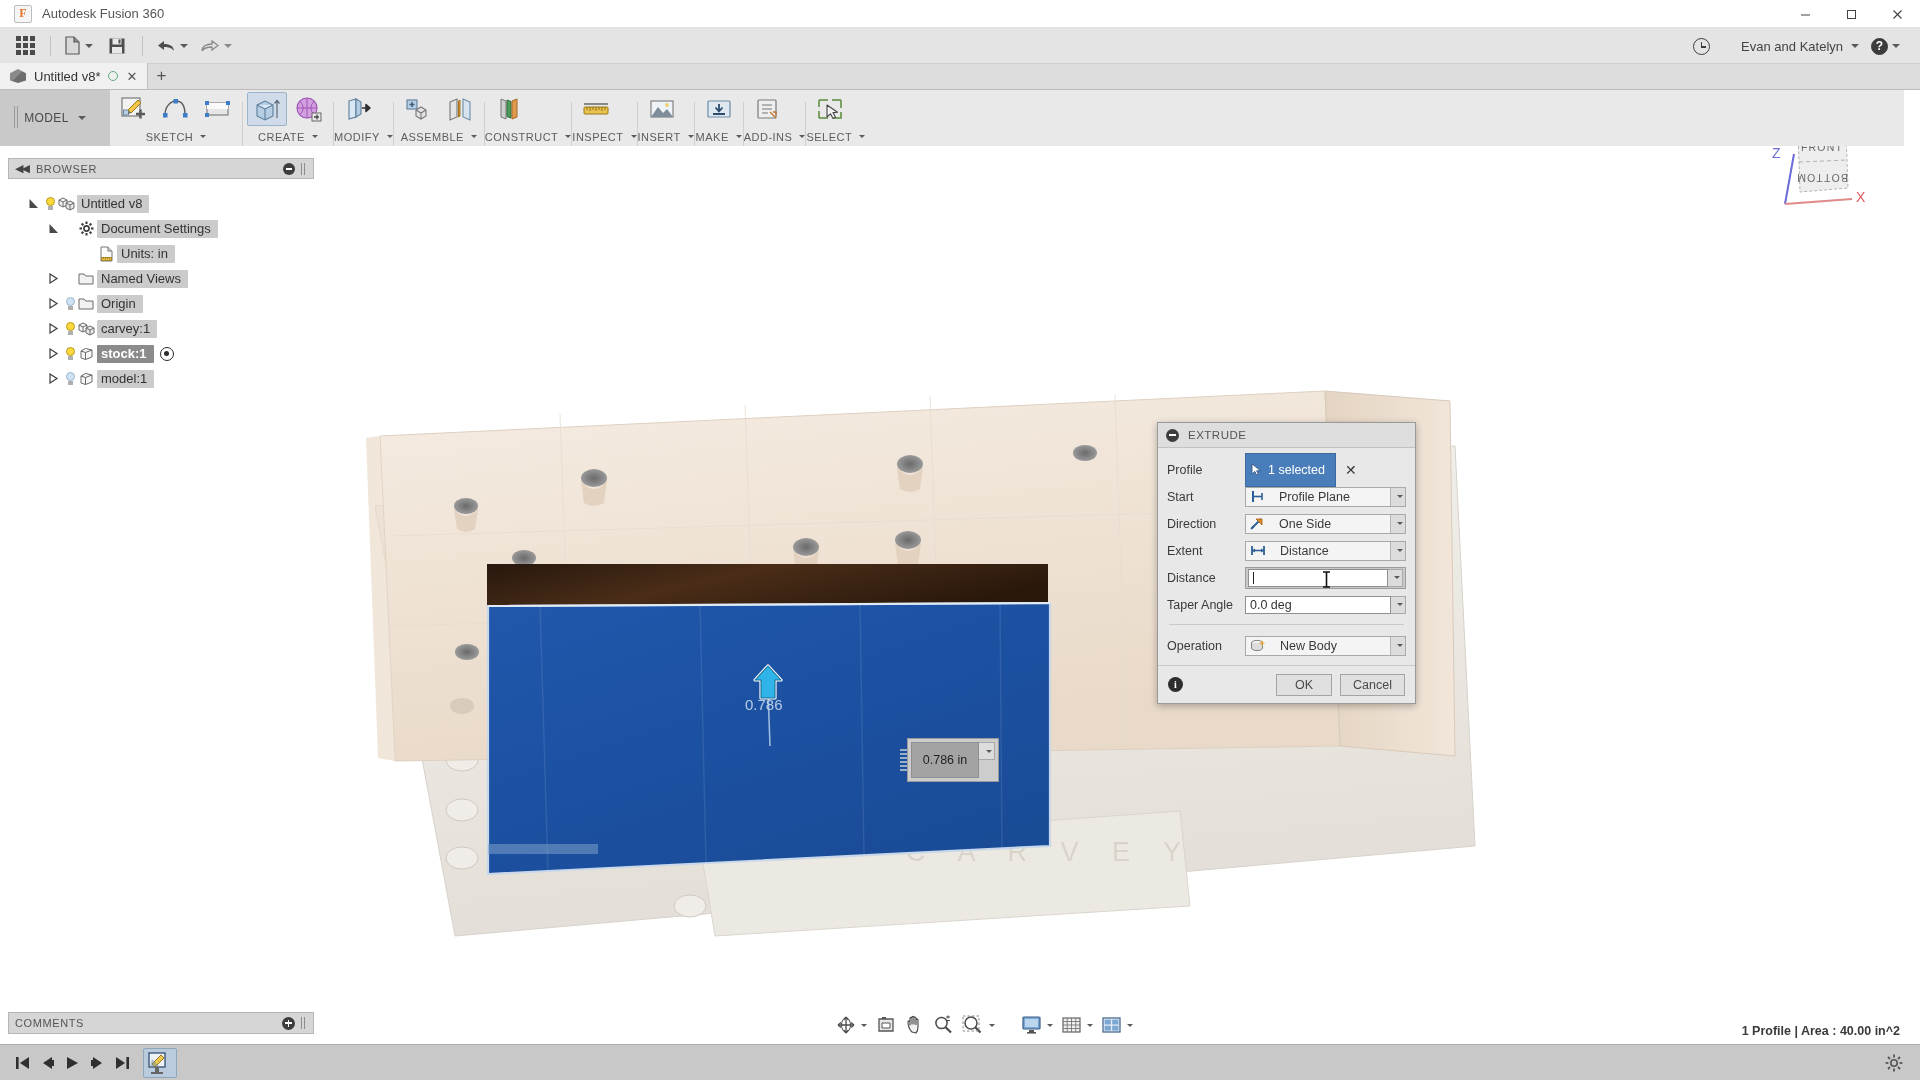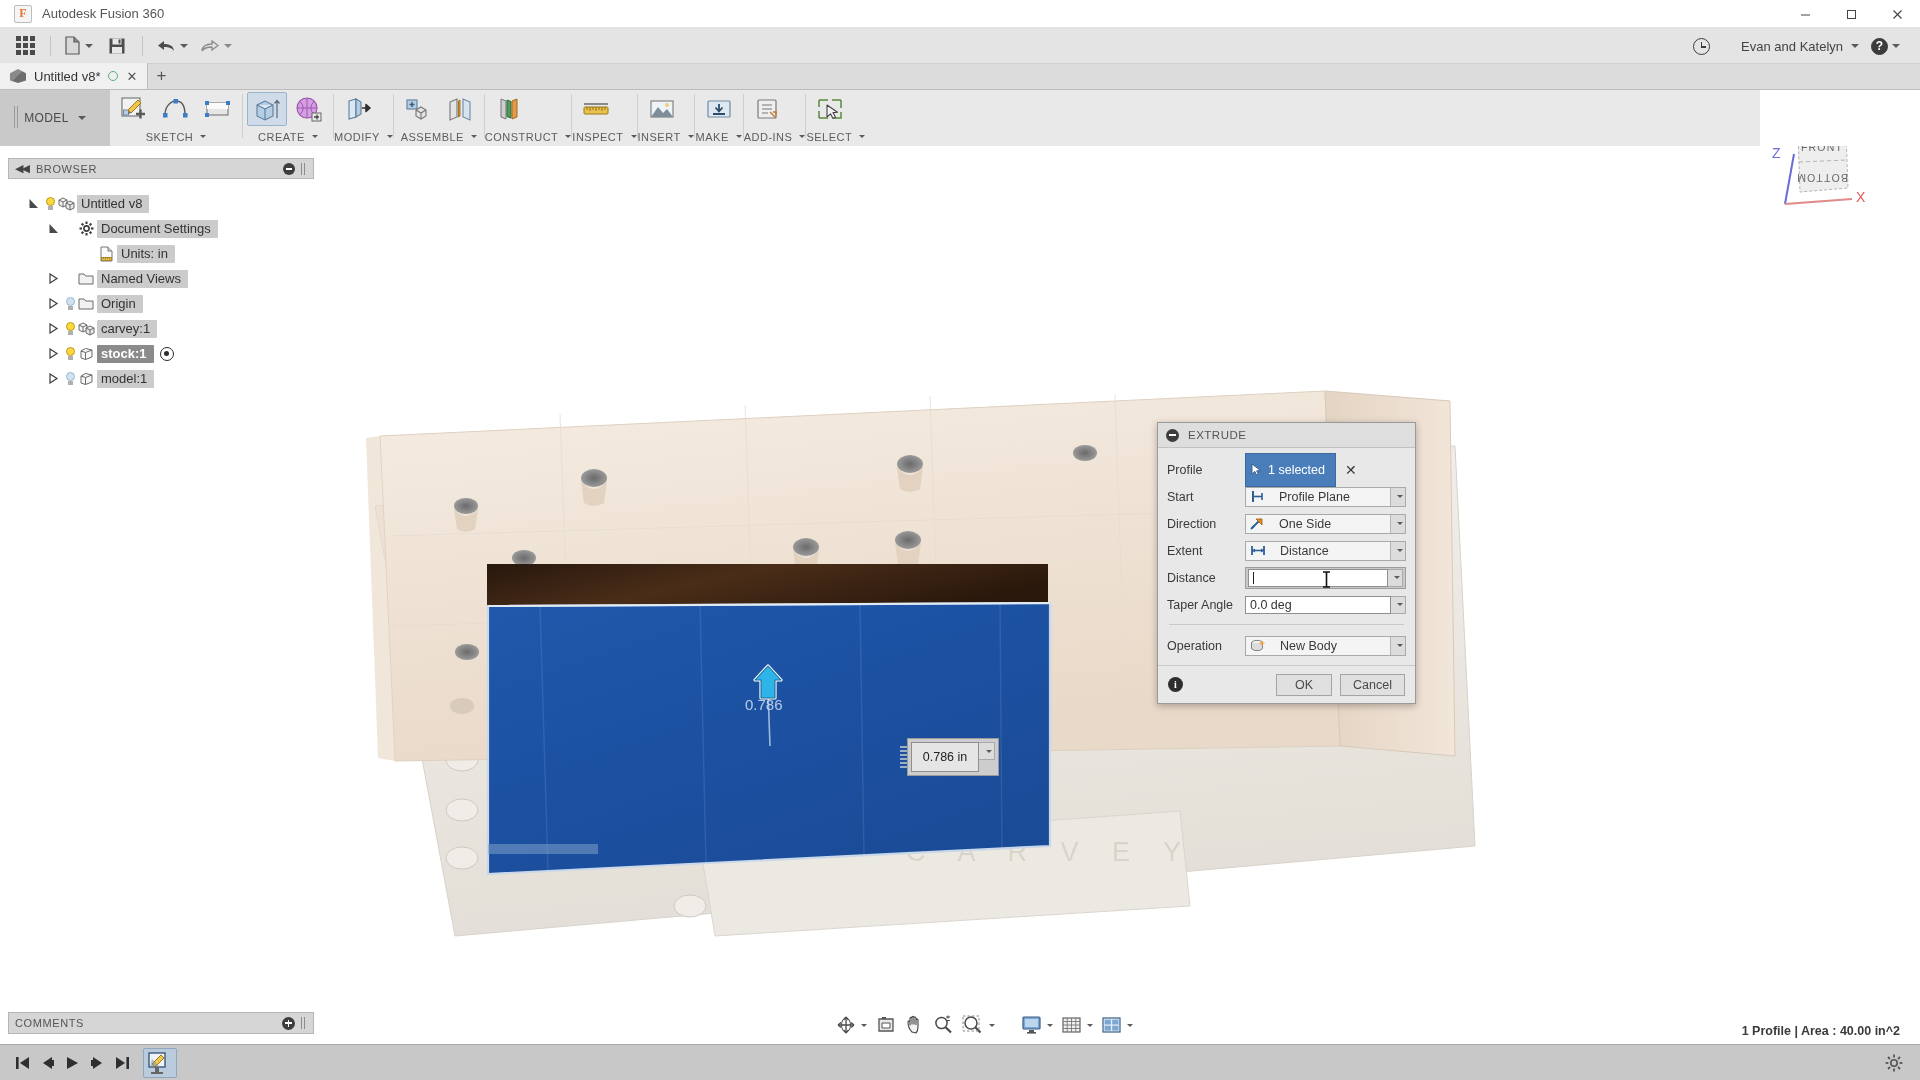--- a/index.html
+++ b/index.html
@@ -81,22 +81,22 @@
     background: linear-gradient(135deg,#8a8a8a 0 48%, #6d6d6d 48% 100%);
     clip-path: polygon(0% 30%, 50% 0%, 100% 30%, 100% 82%, 50% 100%, 0% 82%);
   }
   .dot-ring { width: 10px; height: 10px; border-radius: 50%; border: 1.6px solid #5fae82; }
   .tabx { color: #555; font-size: 13px; line-height: 1; }
   .newtab { width: 26px; height: 26px; display:flex; align-items:center; justify-content:center;
             font-size: 17px; color:#555; }
 
   
   .ribbon {
-    position: absolute; top: 90px; left: 0; width: 1760px; height: 56px;
-    background: #e9e9e9; display: flex; align-items: flex-start;
+    position: absolute; top: 90px; left: 0; width: 1904px; height: 56px;
+    background: #e9e9e9; display: flex; align-items: flex-end;
   }
   .wsbox {
     width: 110px; height: 56px; background: #c9c9c9; display:flex; align-items:center;
     justify-content:center; gap:5px; font-size: 12px; color:#4a4a4a; letter-spacing:.4px;
     position: relative;
   }
   .wsbox::before {
     content:""; position:absolute; left:14px; top:16px; width:2px; height:22px;
     border-left:1px solid #999; border-right:1px solid #999;
   }
@@ -198,21 +198,21 @@
             font-family:"Liberation Serif", serif; }
   .dbtn { height:22px; min-width:56px; background:#e0e0e0; border:1px solid #a4a4a4;
           display:flex; align-items:center; justify-content:center; font-size:12.5px; color:#4a4a4a;
           padding: 0 12px; }
 
   
   .dimbox { position:absolute; left:900px; top:592px; display:flex; align-items:center; }
   .dim-drag { width:7px; height:22px;
               background: repeating-linear-gradient(0deg,#9bb0c8 0 2px, transparent 2px 4px); }
   .dim-inner { display:flex; background:#cdcdcd; border:1px solid #9a9a9a; padding:3px; }
-  .dim-field { width:68px; height:30px; background:#e5e5e5; border:1px solid #8f8f8f;
+  .dim-field { width:68px; height:36px; background:#a3a3a3; border:1px solid #8f8f8f;
                font-size:12.5px; color:#222; display:flex; align-items:center; justify-content:center; }
   .dim-dd { width:16px; height:18px; background:#dcdcdc; border:1px solid #a9a9a9; border-left:none;
             display:flex; align-items:center; justify-content:center; }
 
   
   .manip { position:absolute; left:748px; top:518px; }
   .manip-val { position:absolute; left:745px; top:550px; color:#cfe0f0; font-size:15px; opacity:.85; }
 
   
   .comments {

